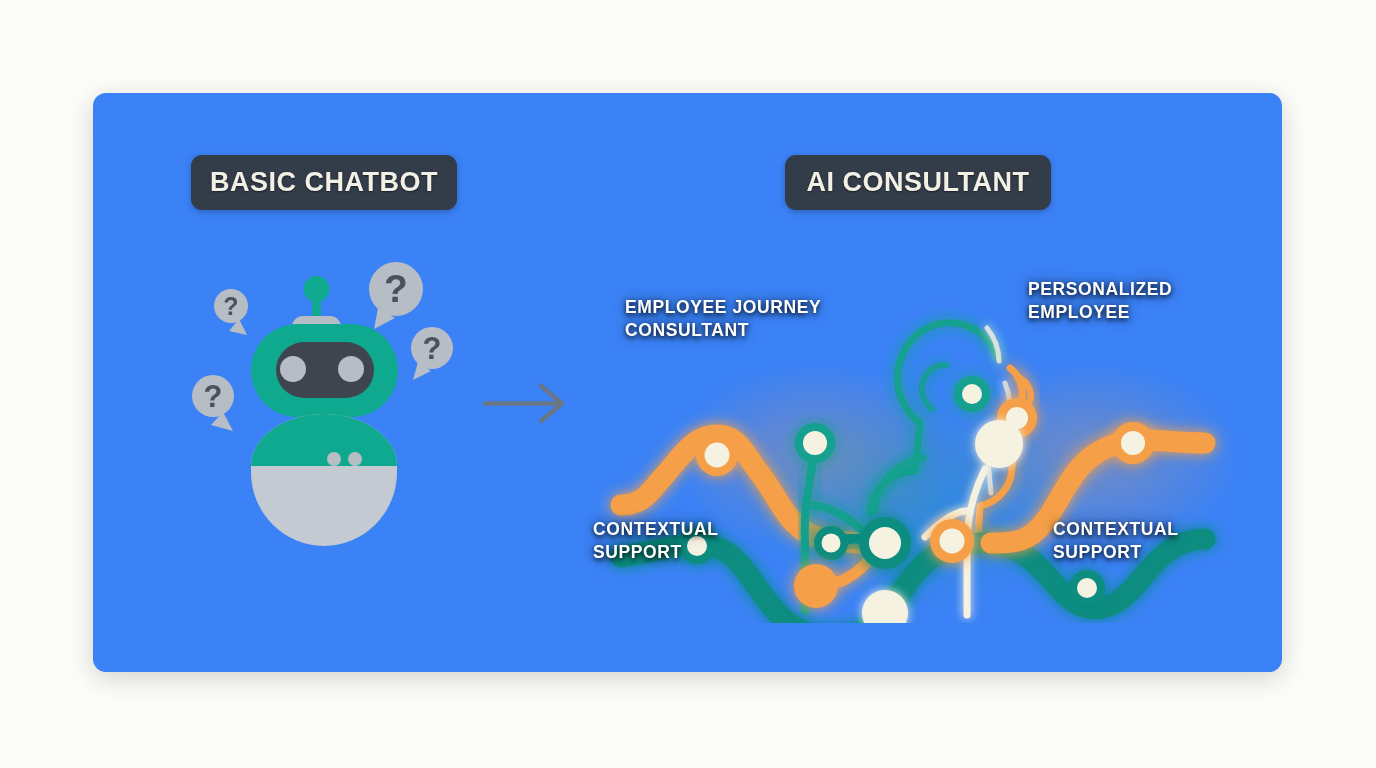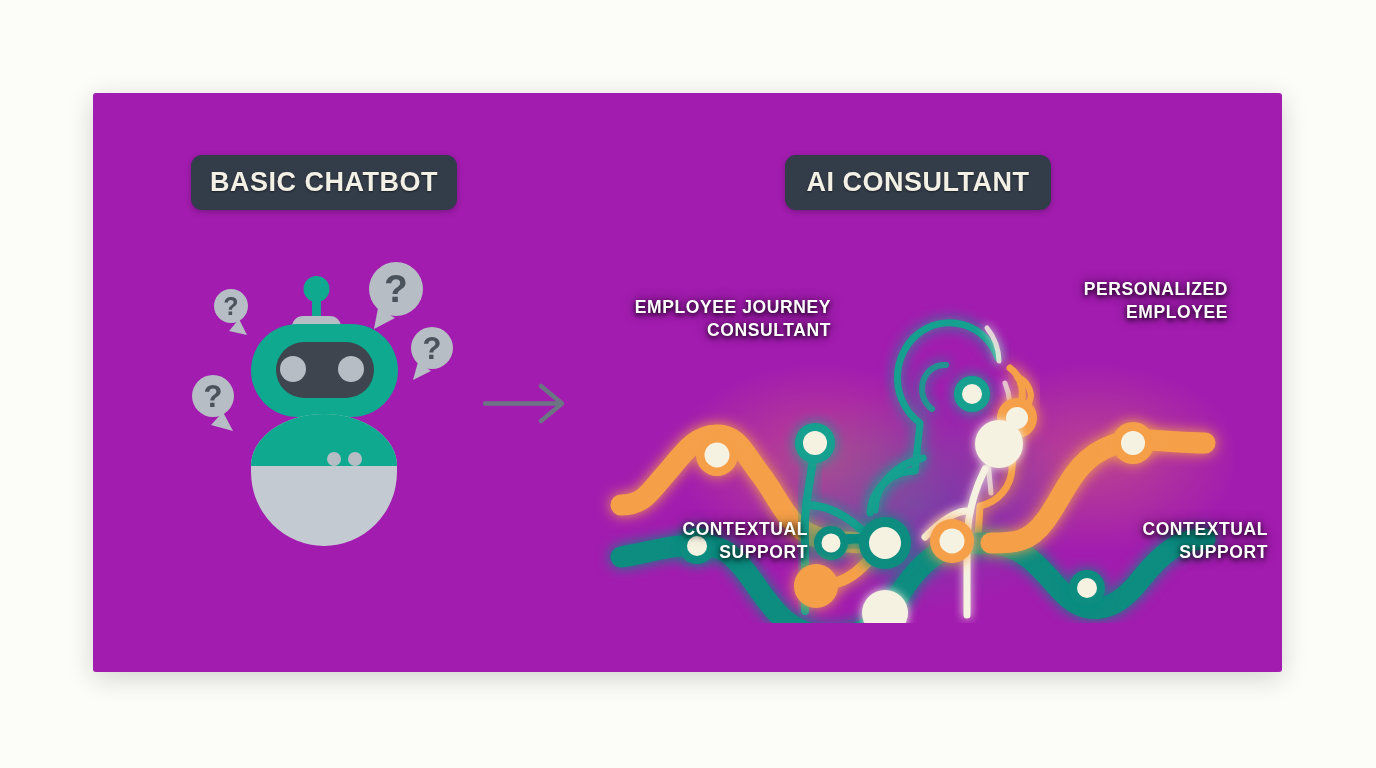--- a/index.html
+++ b/index.html
@@ -6,21 +6,21 @@
   body{
     width:1376px;height:768px;
     background:#fcfcf8;
     font-family:"Liberation Sans", sans-serif;
     overflow:hidden;
   }
   #stage{position:relative;width:1376px;height:768px;}
 
   .card{
     position:absolute;left:93px;top:93px;width:1189px;height:579px;
-    background:#a21caf;border-radius:3px;
+    background:#3b82f6;border-radius:13px;
     box-shadow:0 6px 26px rgba(20,25,35,.18);
     overflow:hidden;
   }
 
   
   .pill{
     position:absolute;
     background:#333c49;
     border-radius:11px;
     display:flex;align-items:center;justify-content:center;
@@ -44,26 +44,26 @@
   #network{position:absolute;left:500px;top:150px;width:640px;height:380px;}
 
   
   .netlabel{
     position:absolute;
     color:#ffffff;
     font-weight:bold;
     font-size:17.5px;
     letter-spacing:.6px;
     line-height:1.33;
-    text-align:right;
+    text-align:left;
     text-shadow:0 2px 5px rgba(0,0,0,.85), 0 0 12px rgba(0,0,0,.6);
     user-select:none;
     pointer-events:none;
   }
-  #lbl-journey{left:508px;top:203px;width:230px;}
+  #lbl-journey{left:532px;top:203px;width:230px;}
   #lbl-guidance{left:935px;top:185px;width:200px;}
   #lbl-support-left{left:500px;top:425px;width:215px;}
   #lbl-support-right{left:960px;top:425px;width:215px;}
 </style>
 </head>
 <body>
 
 <div id="stage">
 
   <div class="card">

